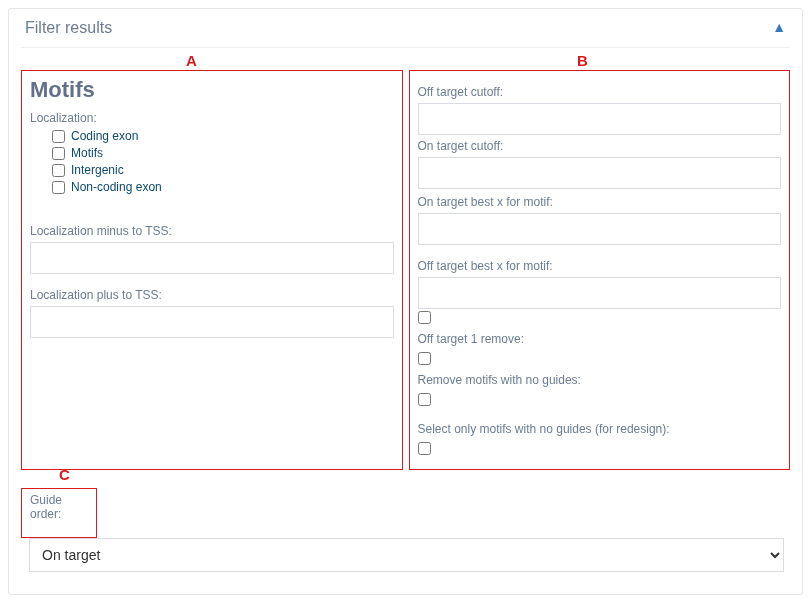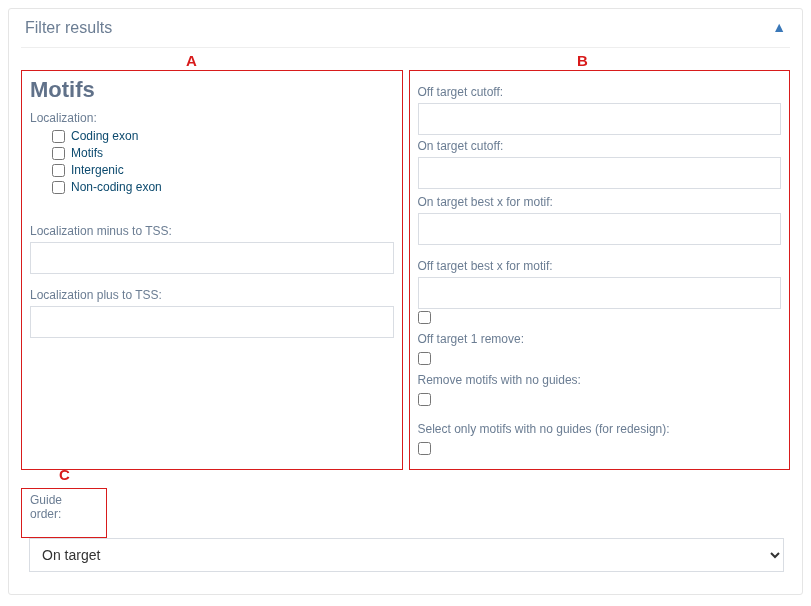--- a/index.html
+++ b/index.html
@@ -11,21 +11,21 @@
     .annot-row { display: flex; position: relative; height: 18px; margin-top: 4px; }
     .annot { position: absolute; color: #d81b1b; font-weight: bold; font-size: 15px; }
     .cols { display: flex; gap: 6px; }
     .col { flex: 1; border: 1px solid #d81b1b; padding: 6px 8px 10px 8px; }
     .col-title { color: #607189; font-size: 22px; font-weight: 700; margin-bottom: 6px; }
     .lbl { color: #6b7d93; font-size: 12px; margin: 8px 0 4px 0; display: block; }
     .chk-row { display: flex; align-items: center; gap: 6px; margin: 3px 0 3px 22px; }
     .chk-row label { color: #0c4a6e; font-size: 12px; }
     input[type="text"] { width: 100%; height: 32px; border: 1px solid #d9dde3; background: #fff; padding: 4px 6px; font-size: 13px; }
     .small-chk { width: 13px; height: 13px; margin: 2px 0 8px 0; }
-    .order-wrap { border: 1px solid #d81b1b; padding: 4px 24px 10px 8px; margin-top: 6px; position: relative; width: 86px; }
+    .order-wrap { border: 1px solid #d81b1b; padding: 4px 24px 10px 8px; margin-top: 6px; position: relative; width: 76px; }
     .annot-c { position: absolute; top: -18px; left: 34px; color: #d81b1b; font-weight: bold; font-size: 15px; }
     .order-row { display: flex; align-items: flex-end; }
     select { flex: 1; height: 34px; border: 1px solid #d9dde3; background: #fff; padding: 4px 8px; font-size: 14px; color: #333; }
     .select-outer { flex: 1; margin-left: -9px; }
   </style>
 </head>
 <body>
 
 <div class="panel">
   <div class="panel-head">

